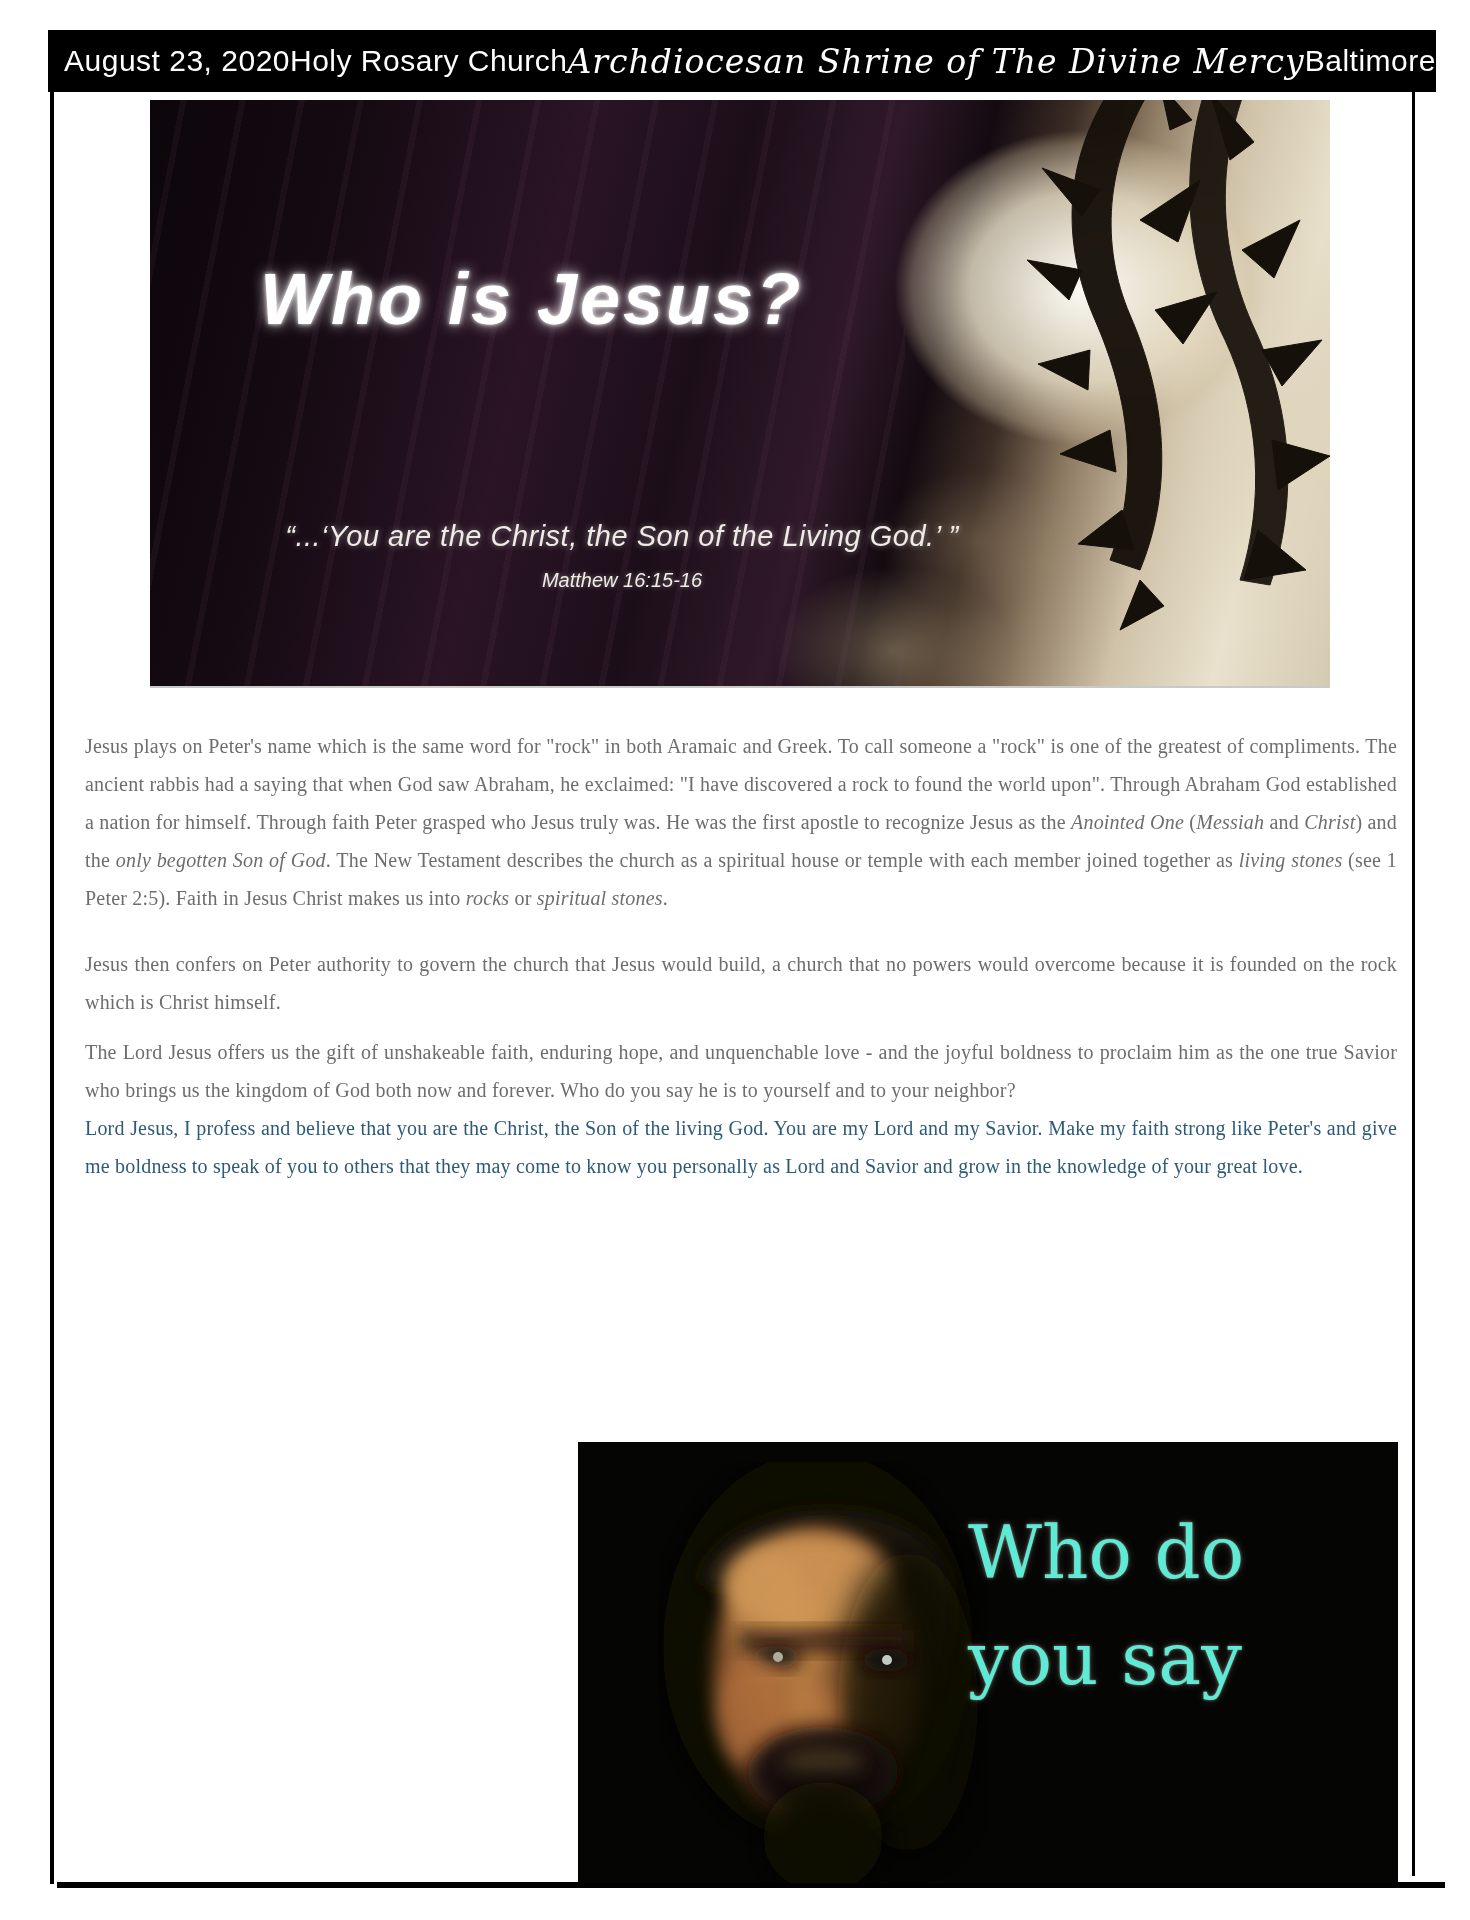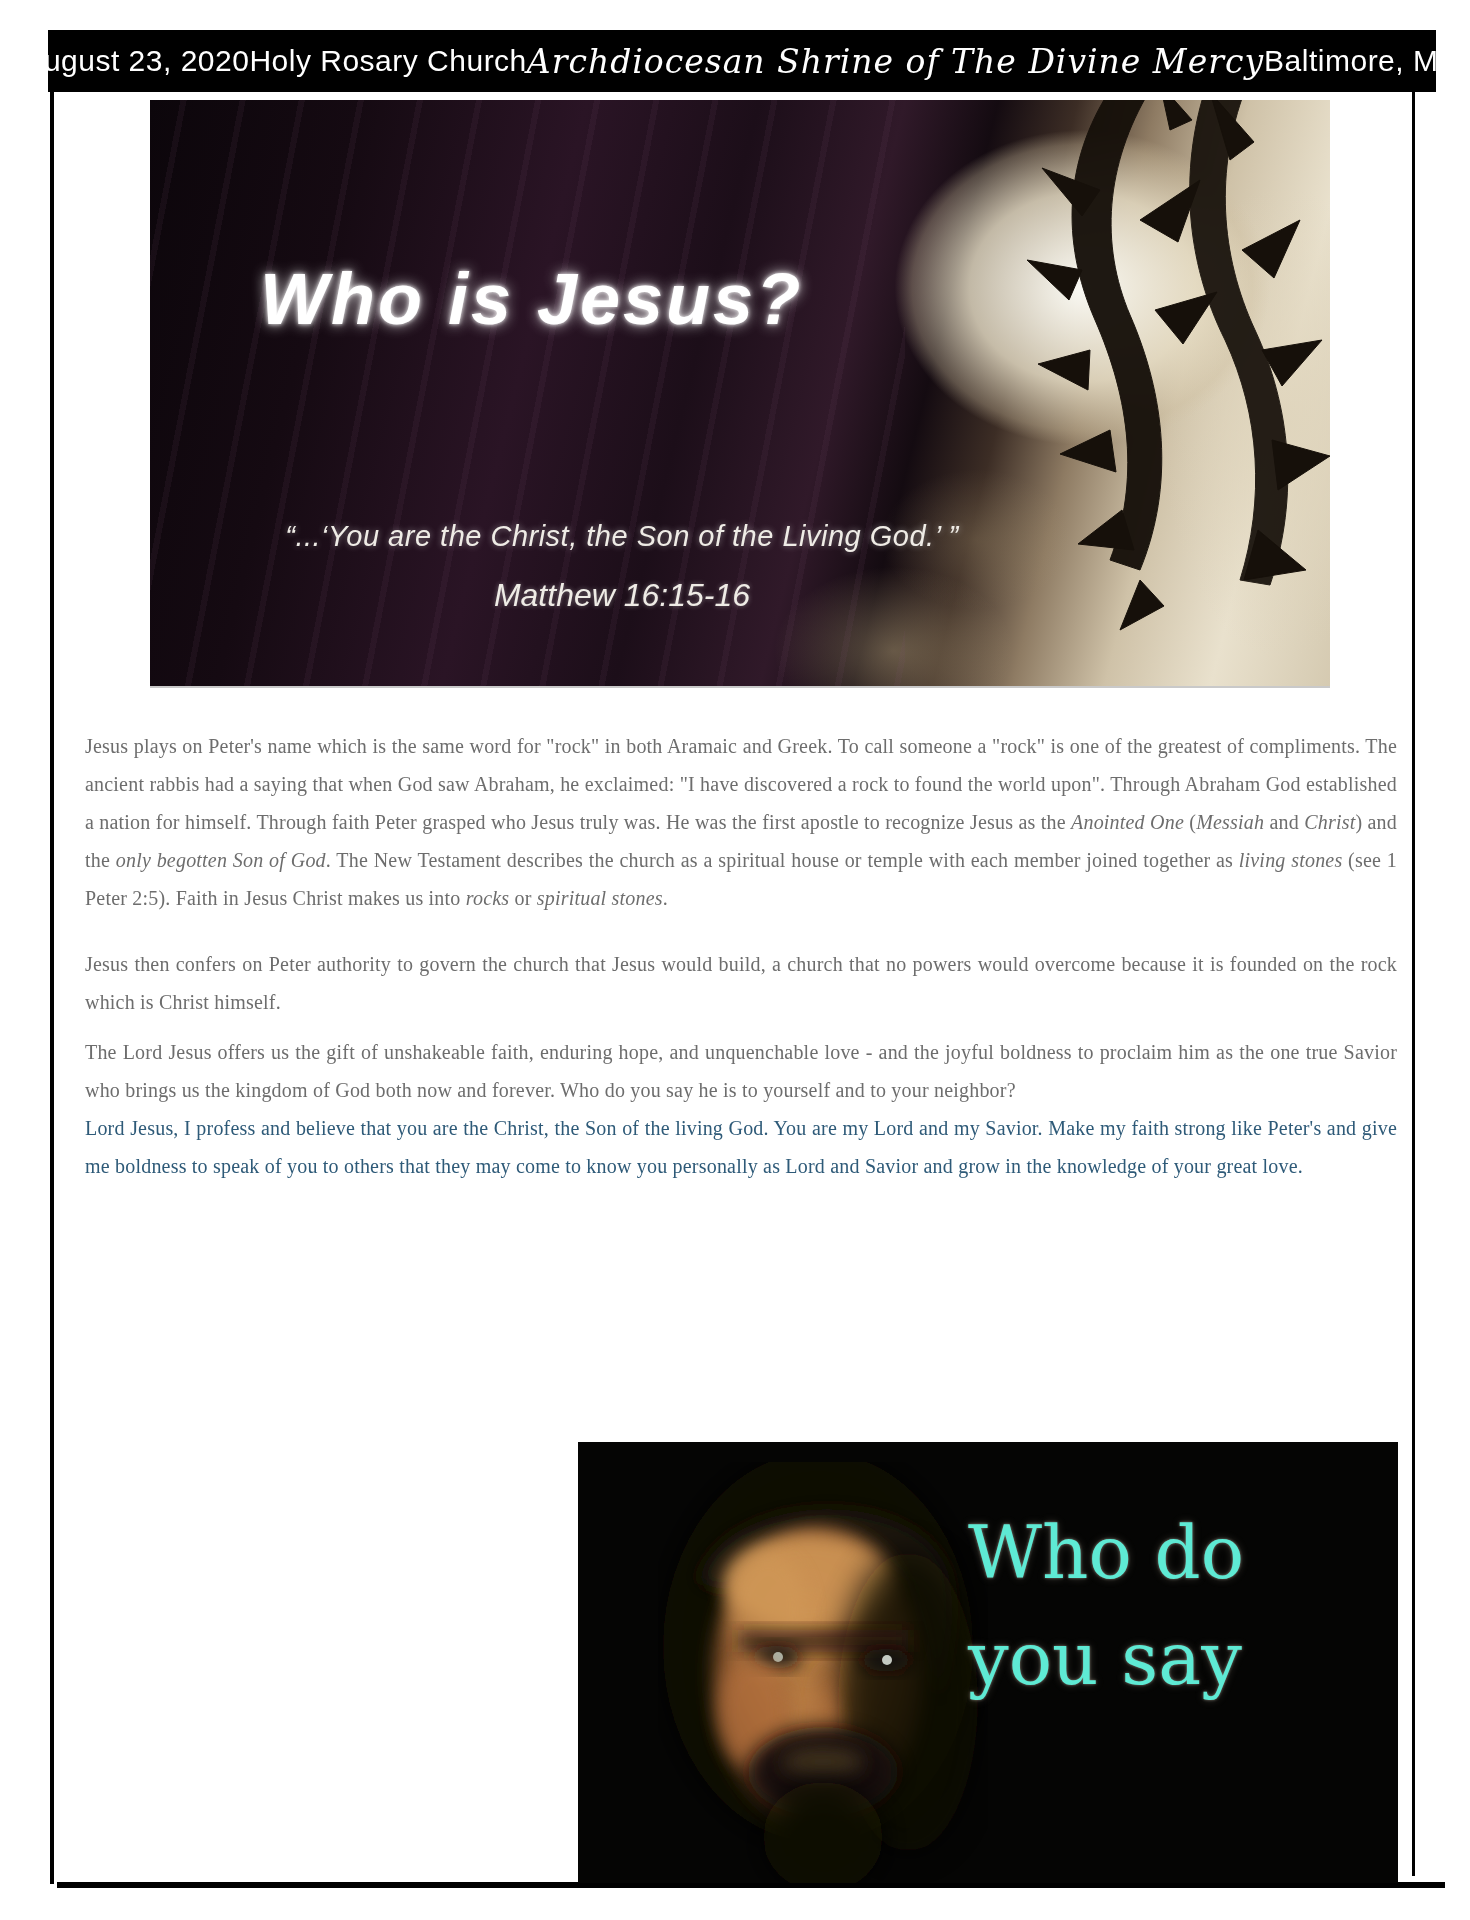--- a/index.html
+++ b/index.html
@@ -1,21 +1,21 @@
 <!DOCTYPE html>
 <html><head>
 <meta charset="utf-8">
 <style>
   html,body{margin:0;padding:0;background:#ffffff;}
   .page{position:relative;width:1470px;height:1920px;background:#ffffff;overflow:hidden;
         font-family:"Liberation Serif",serif;}
 
   
   .header-bar{position:absolute;left:48px;top:30px;width:1388px;height:62px;background:#000;
-              display:flex;align-items:center;justify-content:center;
+              display:flex;align-items:center;justify-content:space-between;
               padding:0 16px;box-sizing:border-box;color:#fff;}
   .hdr-plain{font-family:"Liberation Sans",sans-serif;font-size:30px;letter-spacing:.5px;white-space:nowrap;}
   .hdr-script{font-family:"DejaVu Serif",serif;font-style:italic;font-size:33px;letter-spacing:1px;white-space:nowrap;}
 
   
   .border-left{position:absolute;left:50px;top:92px;width:4px;height:1792px;background:#000;}
   .border-right{position:absolute;left:1412px;top:92px;width:3px;height:1784px;background:#000;}
   .border-bottom{position:absolute;left:57px;top:1882px;width:1388px;height:6px;background:#000;}
 
   
@@ -28,21 +28,21 @@
           radial-gradient(ellipse 170px 330px at 96% 55%, rgba(222,211,186,.85), transparent 72%),
           linear-gradient(104deg,#0c060b 0%,#150a12 16%,#2a1425 33%,#1c0e19 46%,#301929 57%,#140b11 64%,#3c2d25 70%,#8e7b63 76%,#cfc2a8 83%,#e9e1cd 91%,#d5cab1 100%);}
   .robe-folds{position:absolute;left:0;top:0;width:64%;height:100%;opacity:.55;
         background:repeating-linear-gradient(101deg, transparent 0 30px, rgba(122,78,112,.18) 30px 36px, transparent 36px 58px);}
   .hero-title{position:absolute;left:110px;top:158px;font-family:Liberation Sans, sans-serif;
         font-style:italic;font-weight:bold;font-size:72px;color:#fff;letter-spacing:3px;
         text-shadow:0 0 14px rgba(255,255,255,.85),0 0 4px rgba(255,255,255,.9);}
   .hero-quote-block{position:absolute;left:2%;top:420px;width:76%;text-align:center;
         color:#efece6;font-family:"Liberation Sans",sans-serif;font-style:italic;}
   .hero-quote{font-size:29px;letter-spacing:.5px;text-shadow:0 0 6px rgba(255,255,255,.45);}
-  .hero-ref{margin-top:24px;font-size:32px;text-shadow:0 0 5px rgba(255,255,255,.4);}
+  .hero-ref{margin-top:16px;font-size:20px;text-shadow:0 0 5px rgba(255,255,255,.4);}
   .thorns{position:absolute;right:0;top:0;}
 
   
   .article{position:absolute;left:85px;top:727px;width:1312px;
            font-size:20px;line-height:38px;color:#6d6d6d;text-align:justify;letter-spacing:.2px;}
   .article p{margin:0;}
   .p1{margin-bottom:28px !important;}
   .p2{margin-bottom:12px !important;}
   .p3{margin-bottom:0 !important;}
   .prayer{color:#2e5a78;}

